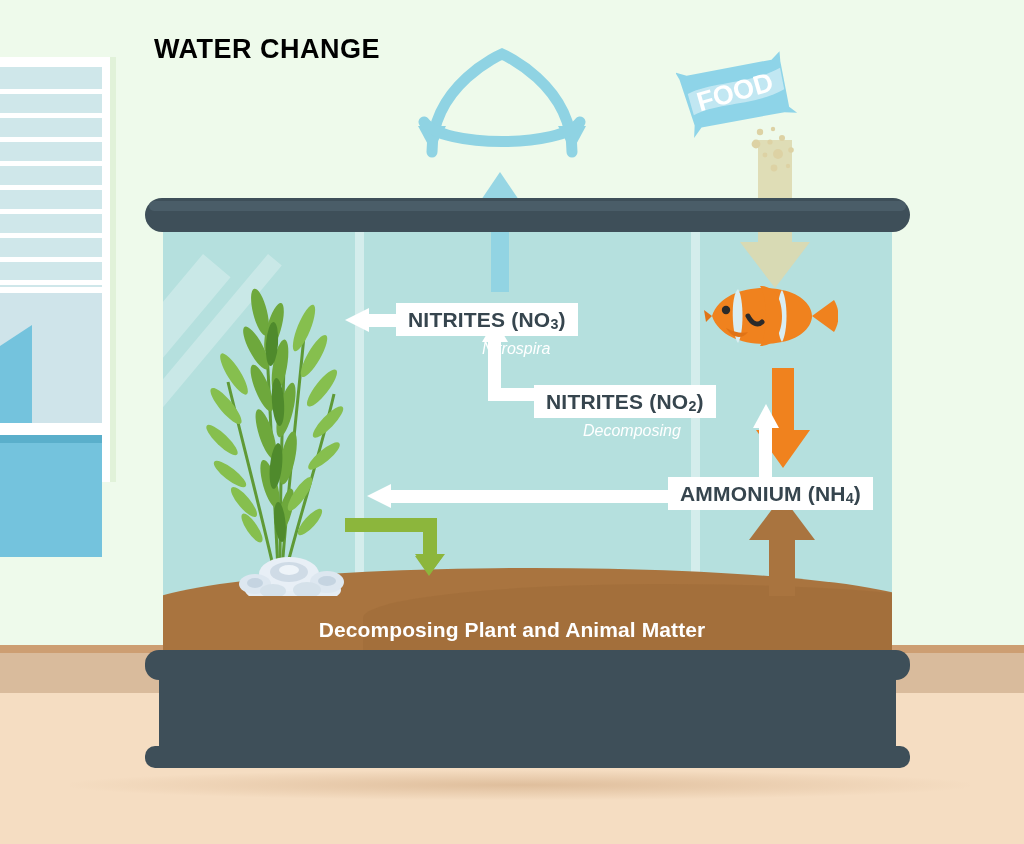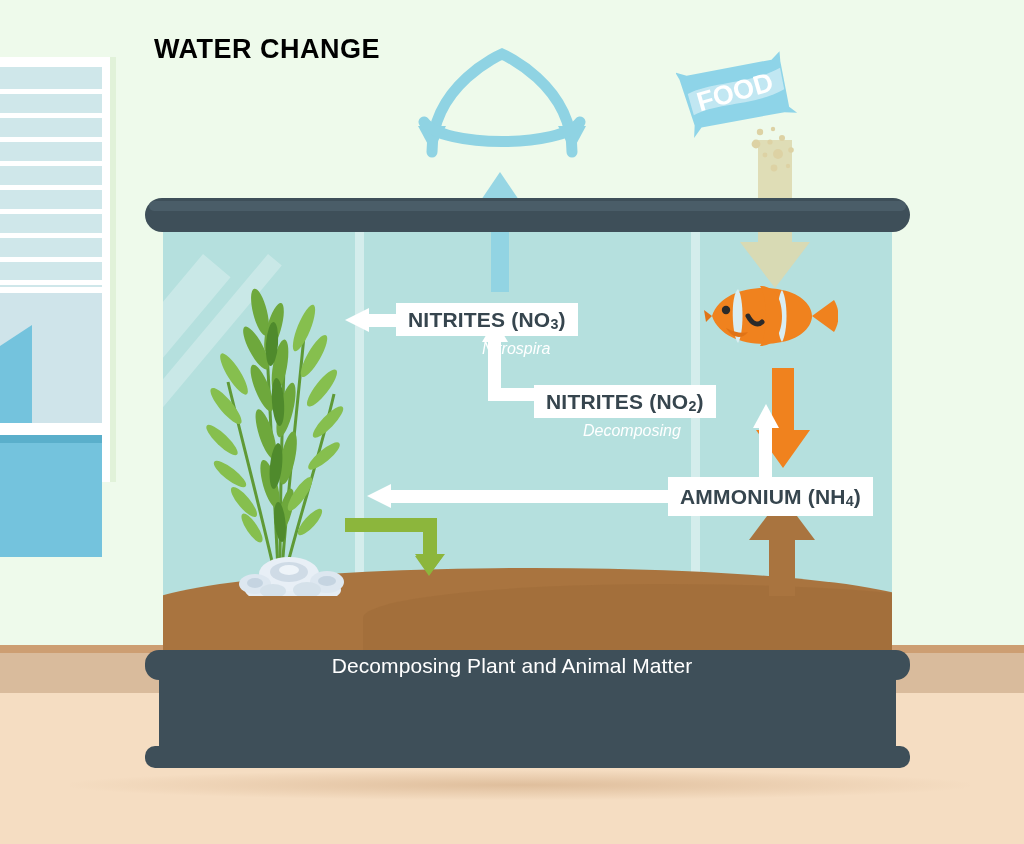--- a/index.html
+++ b/index.html
@@ -78,21 +78,21 @@
   .water-change{position:absolute;left:312px;top:48px;width:380px;height:110px;z-index:25;}
   .wc-text{position:absolute;left:0;top:34px;width:380px;text-align:right;
     font-weight:bold;font-size:27px;color:#000000;letter-spacing:.5px;z-index:26;}
   .wc-arrow-up{position:absolute;left:477px;top:172px;width:46px;height:120px;z-index:20;}
 
   .food-bag{position:absolute;left:676px;top:50px;width:126px;height:90px;z-index:25;}
   .food-stream{position:absolute;left:740px;top:140px;width:70px;height:148px;z-index:20;}
   .pellets{position:absolute;left:748px;top:126px;width:60px;height:52px;z-index:26;}
 
   .bottom-caption{position:absolute;left:0;top:618px;width:1024px;text-align:center;
-    color:#ffffff;font-weight:normal;font-size:21px;z-index:35;letter-spacing:.1px;margin-top:36px;}
+    color:#ffffff;font-weight:bold;font-size:21px;z-index:35;letter-spacing:.1px;}
 </style>
 </head>
 <body>
 
 <div id="scene">
 
   <div class="wall"></div>
   <div class="baseboard"></div>
   <div class="floor-back"></div>
   <div class="floor-front"></div>
@@ -306,21 +306,21 @@
   </div>
   <div class="sublabel" style="left:457px; top:340px; font-size:16px;margin-left:25px;">Nitrospira</div>
 
   <div class="label" style="left:534px; top:385px; height:33px; padding:0 12px; font-size:21px;">
     <span>NITRITES (NO</span>
       <sub>2</sub>
       <span>)</span>
   </div>
   <div class="sublabel" style="left:583px; top:422px; font-size:16px;">Decomposing</div>
 
-  <div class="label" style="left:668px; top:477px; height:39px; padding:0 12px; font-size:21px;">
+  <div class="label" style="left:668px; top:477px; height:33px; padding:0 12px; font-size:21px;">
     <span>AMMONIUM (NH</span>
       <sub>4</sub>
       <span>)</span>
   </div>
 
   <div class="bottom-caption">Decomposing Plant and Animal Matter</div>
 
 </div>
 
 </body></html>

